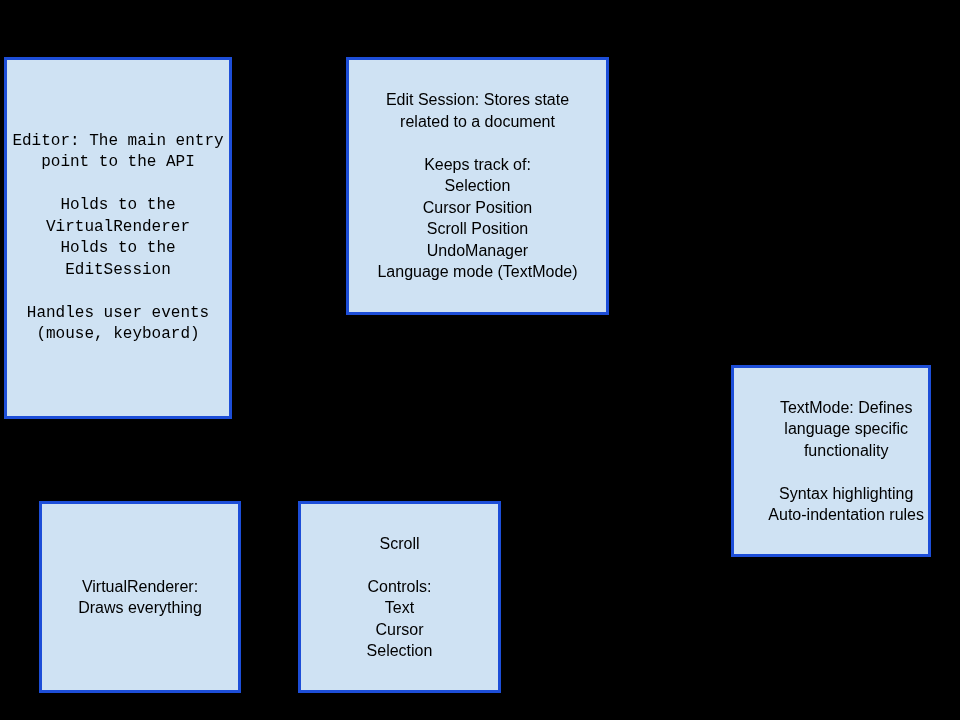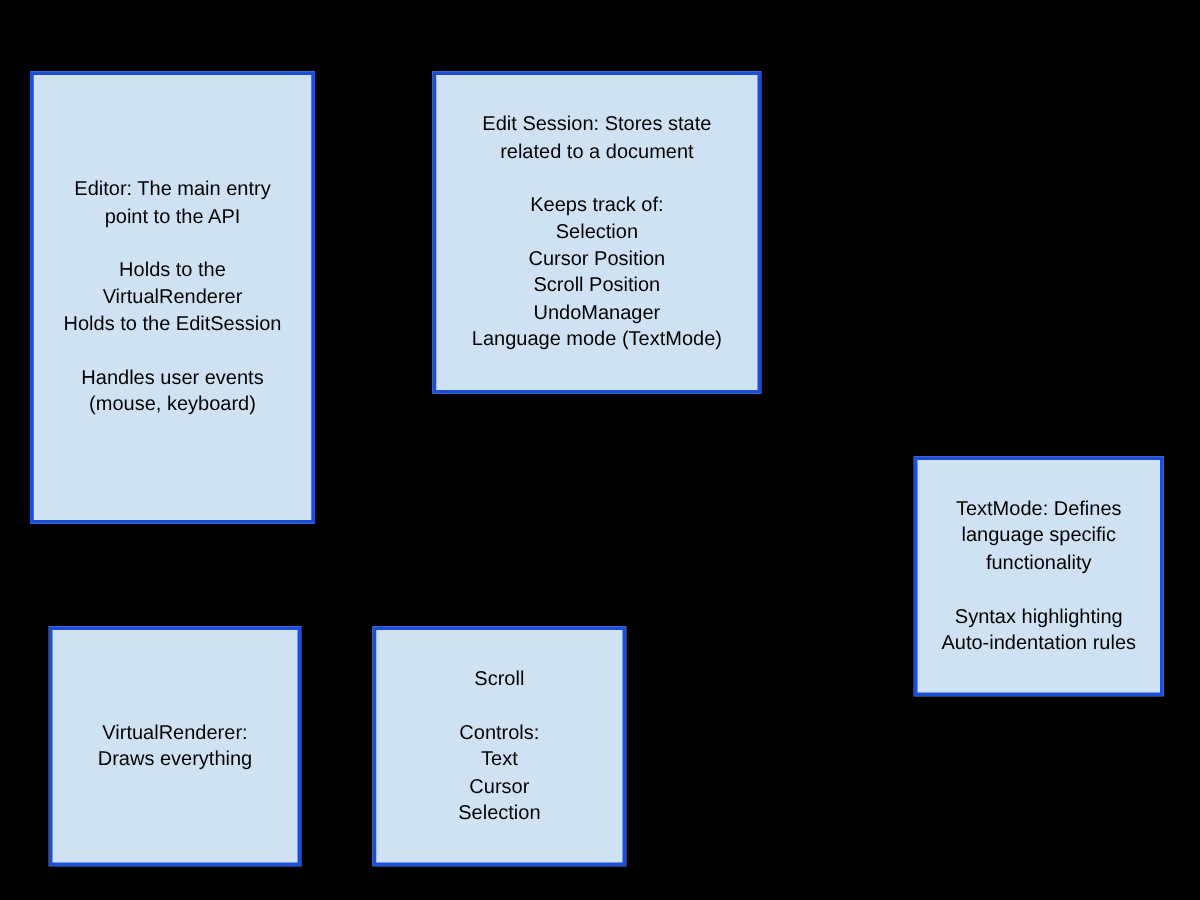--- a/index.html
+++ b/index.html
@@ -23,24 +23,24 @@
     color: #000000;
     display: flex;
     align-items: center;
     justify-content: center;
     text-align: center;
     font-size: 16px;
     line-height: 21.5px;
     white-space: pre-line;
     padding: 4px;
   }
-  .box-editor    { left: 24px;  top: 57px;  width: 228px; height: 362px; }
+  .box-editor    { left: 4px;  top: 57px;  width: 228px; height: 362px; font-family: Liberation Mono, monospace; }
   .box-session   { left: 346px; top: 57px;  width: 263px; height: 258px; }
   .box-document  { left: 731px; top: 57px;  width: 200px; height: 258px; }
-  .box-textmode  { left: 731px; top: 365px; width: 200px; height: 192px; }
+  .box-textmode  { left: 731px; top: 365px; width: 200px; height: 192px; justify-content: flex-end; }
   .box-renderer  { left: 39px;  top: 501px; width: 202px; height: 192px; align-items: center; }
   .box-layers    { left: 298px; top: 501px; width: 203px; height: 192px; }
 </style>
 </head>
 <body>
 
 <div class="canvas">
 
   <div class="box box-editor">
     <span>Editor: The main entry

